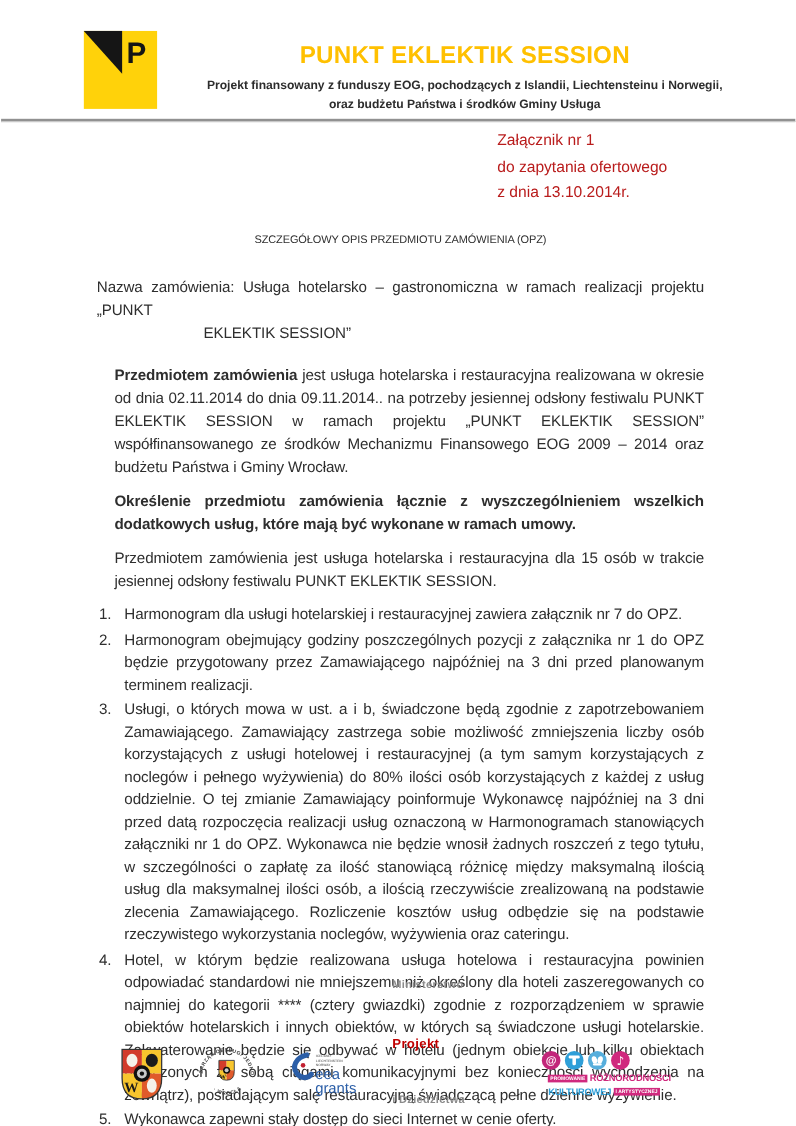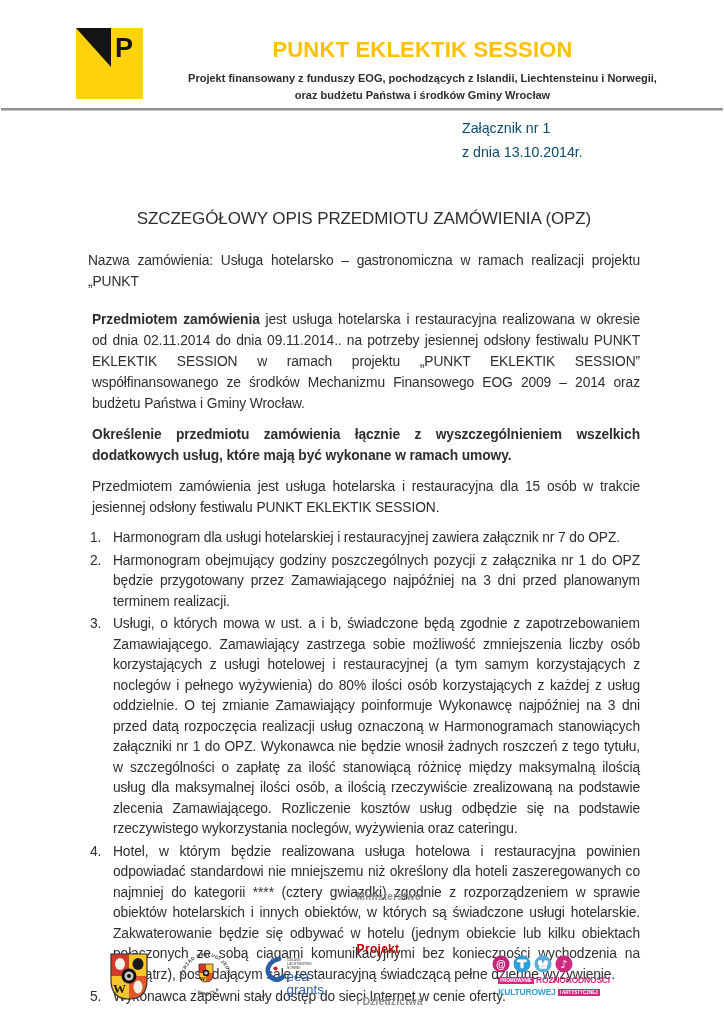--- a/index.html
+++ b/index.html
@@ -8,28 +8,28 @@
     font-family:"Liberation Sans",sans-serif;color:#323232;overflow:hidden;
   }
   
   .header{position:absolute;top:28px;left:76px;right:22px;display:flex;}
   .brand-logo{width:67px;height:71px;flex:0 0 67px;}
   .header-text{flex:1;text-align:center;padding-top:9px;}
   .header-title{color:#FFC000;font-weight:700;font-size:22px;letter-spacing:.2px;}
   .header-sub{font-size:11px;font-weight:700;color:#2d2d2d;margin-top:7px;line-height:17px;}
   .rule{position:absolute;top:108px;left:1px;right:1px;height:2px;background:#919191;border-bottom:1px solid #c9c9c9;}
   
-  .attachment{position:absolute;top:117px;left:462px;font-size:14.2px;line-height:23.5px;color:#0c4a6e;}
+  .attachment{position:absolute;top:117px;left:452px;font-size:14.2px;line-height:23.5px;color:#b91c1c;}
   
   .content{position:absolute;top:208px;left:88px;width:552px;font-size:13.8px;line-height:21px;
            text-align:justify;letter-spacing:-0.1px;color:#2e2e2e;}
   .doc-title{text-align:center;margin:0 0 21px 0;font-weight:400;}
   .order-name{margin:0 0 17px 0;}
   .order-name .l2{padding-left:97px;display:block;}
-  .content p{margin:0 0 10px 4px;}
+  .content p{margin:0 0 10px 16px;}
   .bold{font-weight:700;}
   ol.main-list{margin:0;padding:0;list-style:none;counter-reset:it;}
   ol.main-list>li{counter-increment:it;position:relative;padding-left:25px;margin:0 0 2px 0;line-height:20.5px;}
   ol.main-list>li::before{content:counter(it) ".";position:absolute;left:2px;top:0;}
   
   .footer{position:absolute;top:945px;left:110px;width:500px;height:62px;
           display:flex;align-items:center;justify-content:space-between;}
   .flogo{display:flex;flex-direction:column;align-items:center;}
   .ministry{font-weight:700;font-size:10px;line-height:10.5px;color:#8a8a8a;letter-spacing:.3px;}
   .ministry .red{color:#C00000;font-size:12px;}
@@ -49,36 +49,38 @@
   <div class="header">
     <svg class="brand-logo" viewBox="0 0 67 71" aria-hidden="true">
       <rect x="0" y="0" width="67" height="71" fill="#FFD20A"></rect>
       <polygon points="0,0 35,0 35,39" fill="#151515"></polygon>
       <text x="39" y="29" font-family="Liberation Sans, sans-serif" font-size="27" font-weight="900" fill="#151515">P</text>
     </svg>
     <div class="header-text">
       <div class="header-title">PUNKT EKLEKTIK SESSION</div>
       <div class="header-sub">
         <span>Projekt finansowany z funduszy EOG, pochodzących z Islandii, Liechtensteinu i Norwegii,</span><br>
-        <span>oraz budżetu Państwa i środków Gminy Wrocław</span>
+        <span>oraz budżetu Państwa i środków Gminy Usługa</span>
       </div>
     </div>
   </div>
   <div class="rule"></div>
 
   <div class="attachment">
     <div>Załącznik nr 1</div>
+    <div>do zapytania ofertowego</div>
     <div>z dnia 13.10.2014r.</div>
   </div>
 
   <div class="content">
-    <h1 class="doc-title" style="font-size:17px;">SZCZEGÓŁOWY OPIS PRZEDMIOTU ZAMÓWIENIA (OPZ)</h1>
+    <h1 class="doc-title" style="font-size:10px;">SZCZEGÓŁOWY OPIS PRZEDMIOTU ZAMÓWIENIA (OPZ)</h1>
 
     <div class="order-name">
       <span>Nazwa zamówienia: Usługa hotelarsko – gastronomiczna w ramach realizacji projektu „PUNKT</span>
+      <span class="l2">EKLEKTIK SESSION”</span>
     </div>
 
     <p><span class="bold">Przedmiotem zamówienia</span><span> jest usługa hotelarska i restauracyjna realizowana w okresie od dnia 02.11.2014 do dnia 09.11.2014.. na potrzeby jesiennej odsłony festiwalu PUNKT EKLEKTIK SESSION w ramach projektu „PUNKT EKLEKTIK SESSION” współfinansowanego ze środków Mechanizmu Finansowego EOG 2009 – 2014 oraz budżetu Państwa i Gminy Wrocław.</span></p>
 
     <p class="bold">Określenie przedmiotu zamówienia łącznie z wyszczególnieniem wszelkich dodatkowych usług, które mają być wykonane w ramach umowy.</p>
 
     <p>Przedmiotem zamówienia jest usługa hotelarska i restauracyjna dla 15 osób w trakcie jesiennej odsłony festiwalu PUNKT EKLEKTIK SESSION.</p>
 
     <ol class="main-list">
       <li>Harmonogram dla usługi hotelarskiej i restauracyjnej zawiera załącznik nr 7 do OPZ.</li>

